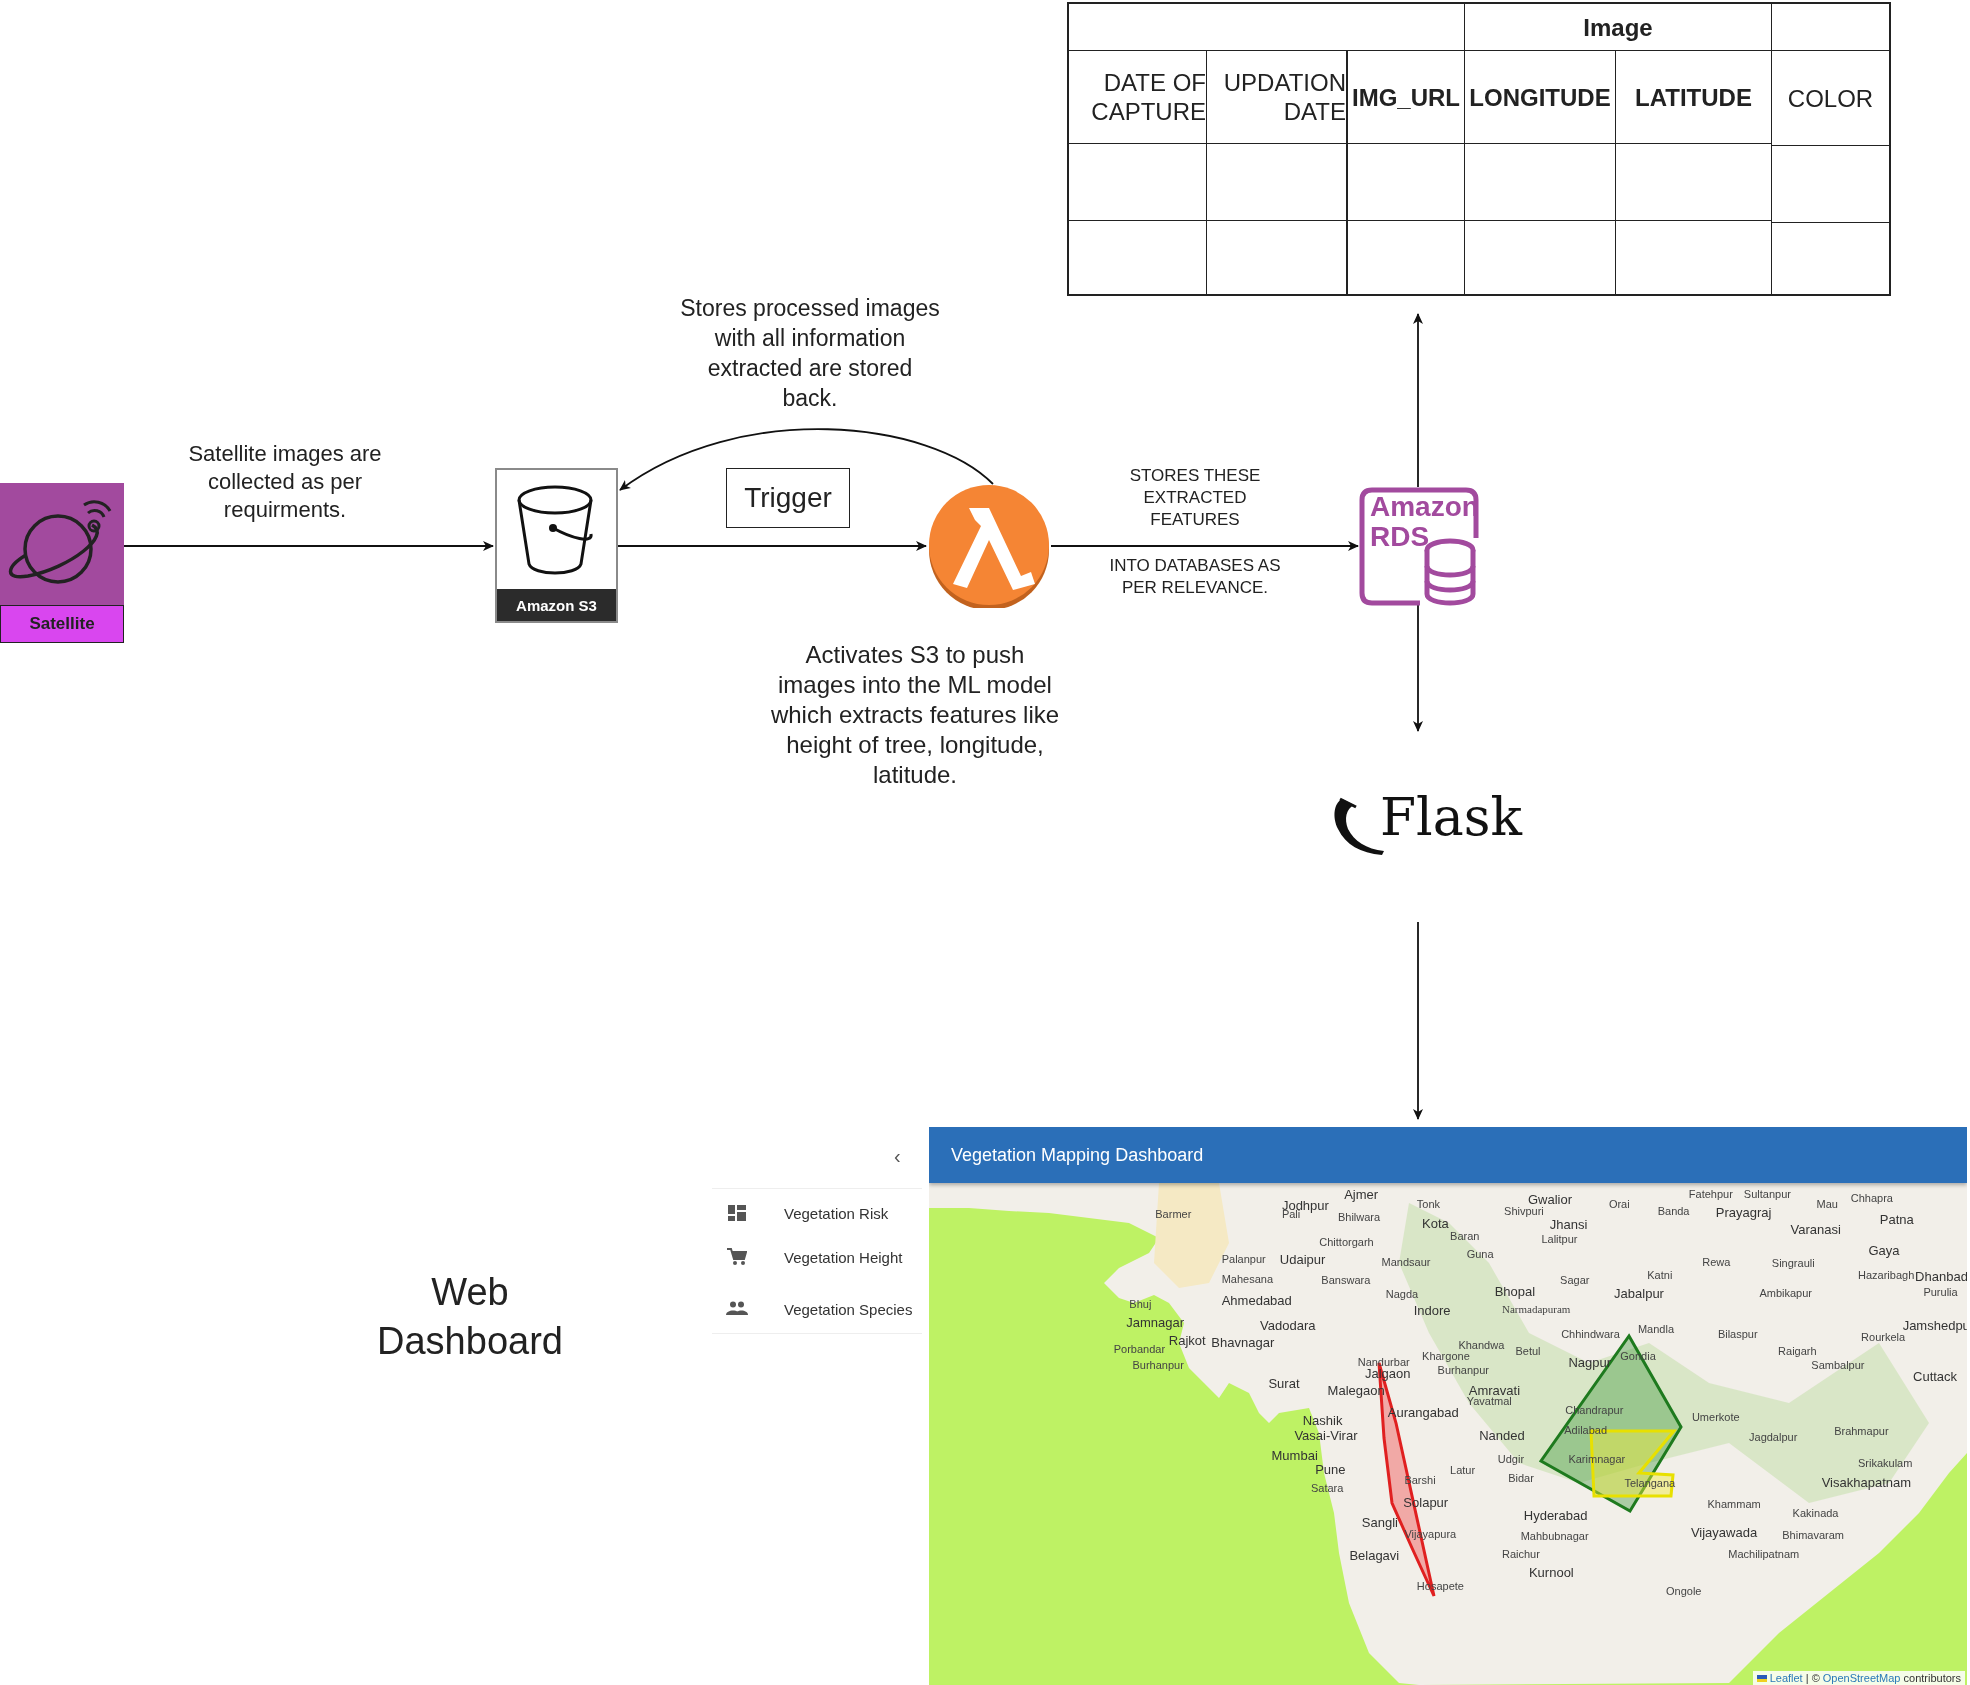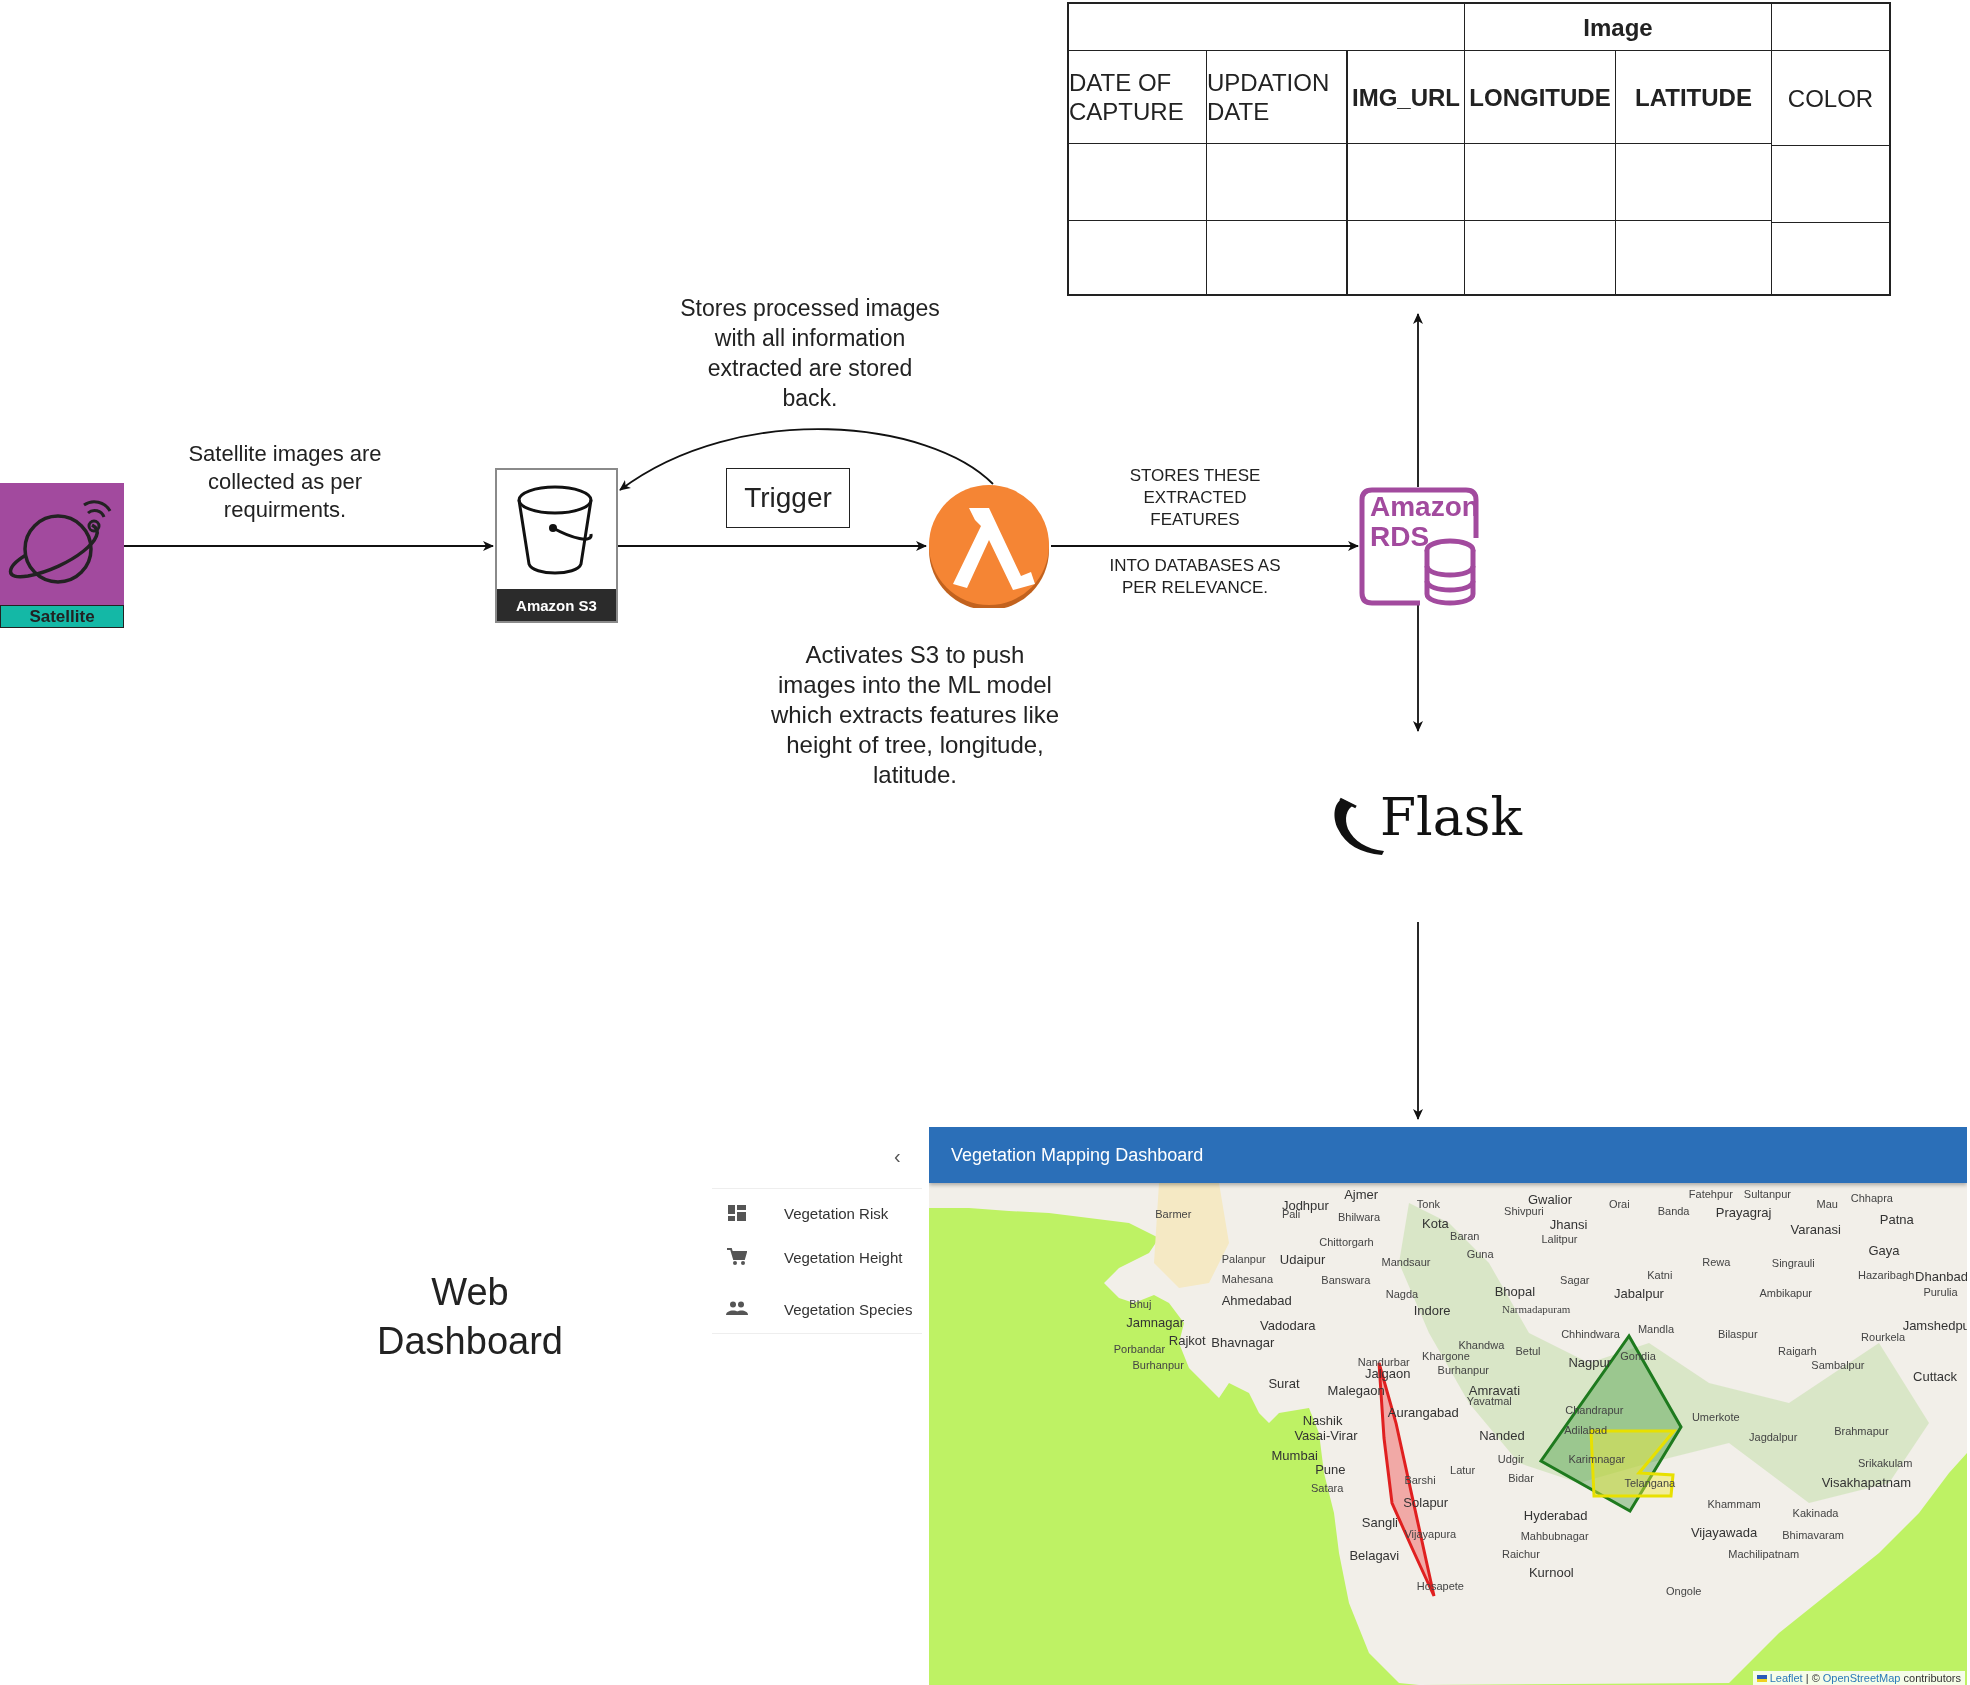--- a/index.html
+++ b/index.html
@@ -2,27 +2,27 @@
 <html><head>
 <meta charset="utf-8">
 <style>
   html,body{margin:0;padding:0;background:#fff;}
   body{width:1970px;height:1685px;position:relative;overflow:hidden;font-family:"Liberation Sans",sans-serif;color:#222;}
   .abs{position:absolute;}
   svg.lines{position:absolute;left:0;top:0;width:1970px;height:1685px;pointer-events:none;}
 
   
   .tbl{position:absolute;left:1067px;top:2px;width:824px;height:294px;border:2px solid #222;box-sizing:border-box;}
-  .cell{position:absolute;box-sizing:border-box;border-right:1.5px solid #222;border-bottom:1.5px solid #222;display:flex;align-items:center;justify-content:center;text-align:left;font-size:24px;line-height:29px;color:#222;}
+  .cell{position:absolute;box-sizing:border-box;border-right:1.5px solid #222;border-bottom:1.5px solid #222;display:flex;align-items:center;justify-content:center;text-align:right;font-size:24px;line-height:29px;color:#222;}
   .cell.bold{font-weight:bold;}
 
   
   .sat{left:0;top:483px;width:124px;height:155px;}
   .sat .ico{position:absolute;left:0;top:0;width:124px;height:122px;background:#A24A9E;}
-  .sat .lbl{position:absolute;left:0;top:122px;width:124px;height:23px;border:1.5px solid #222;box-sizing:border-box;background:#14b8a6;font-weight:bold;font-size:17px;display:flex;align-items:center;justify-content:center;}
+  .sat .lbl{position:absolute;left:0;top:122px;width:124px;height:38px;border:1.5px solid #222;box-sizing:border-box;background:#d946ef;font-weight:bold;font-size:17px;display:flex;align-items:center;justify-content:center;}
 
   
   .s3{left:495px;top:468px;width:123px;height:155px;border:2px solid #8a8a8a;box-sizing:border-box;background:#fff;}
   .s3 .lbl{position:absolute;left:0;bottom:0;width:100%;height:32px;background:#2b2b2b;color:#fff;font-weight:bold;font-size:15px;display:flex;align-items:center;justify-content:center;}
 
   .trigger{left:726px;top:468px;width:124px;height:60px;border:1.5px solid #222;box-sizing:border-box;font-size:28px;display:flex;align-items:center;justify-content:center;}
 
   .note{text-align:center;color:#222;}
   .n-sat{left:160px;top:440px;width:250px;font-size:22px;line-height:28px;}
   .n-store{left:680px;top:293px;width:260px;font-size:23px;line-height:30px;}

